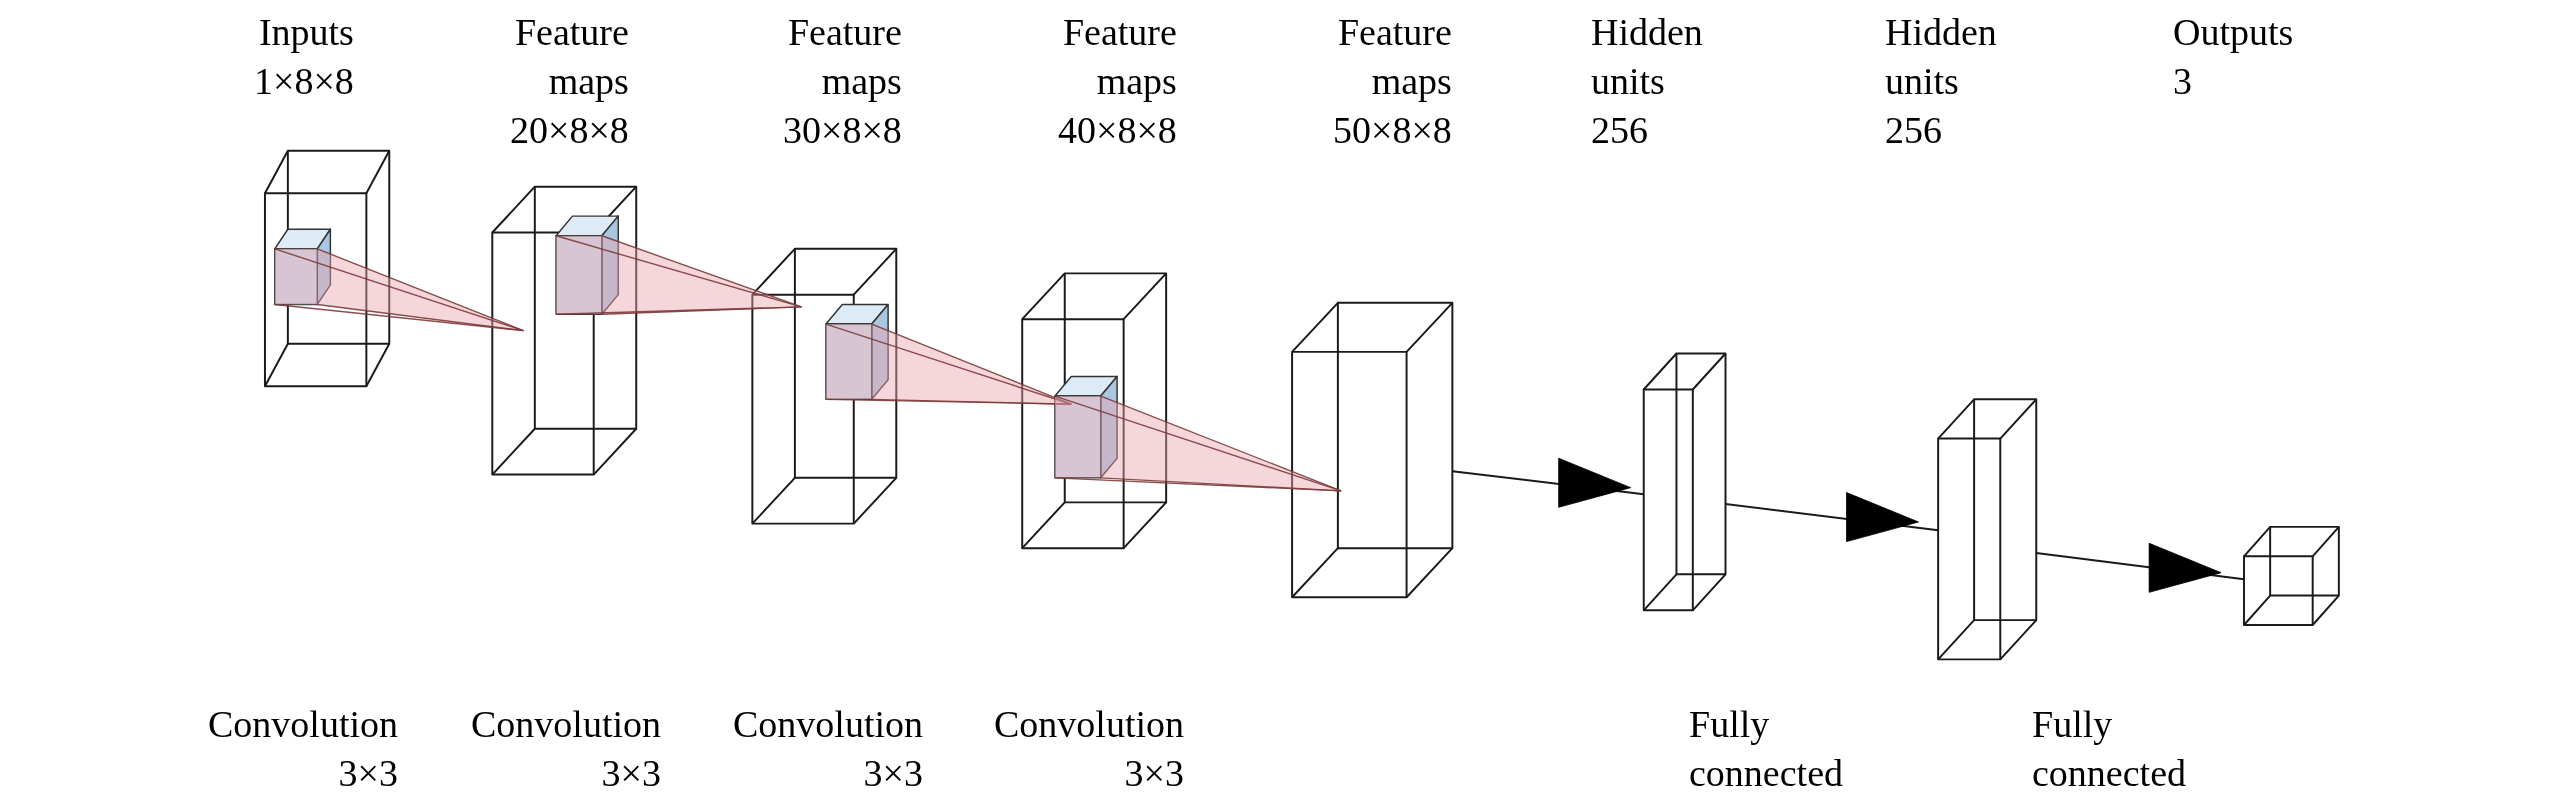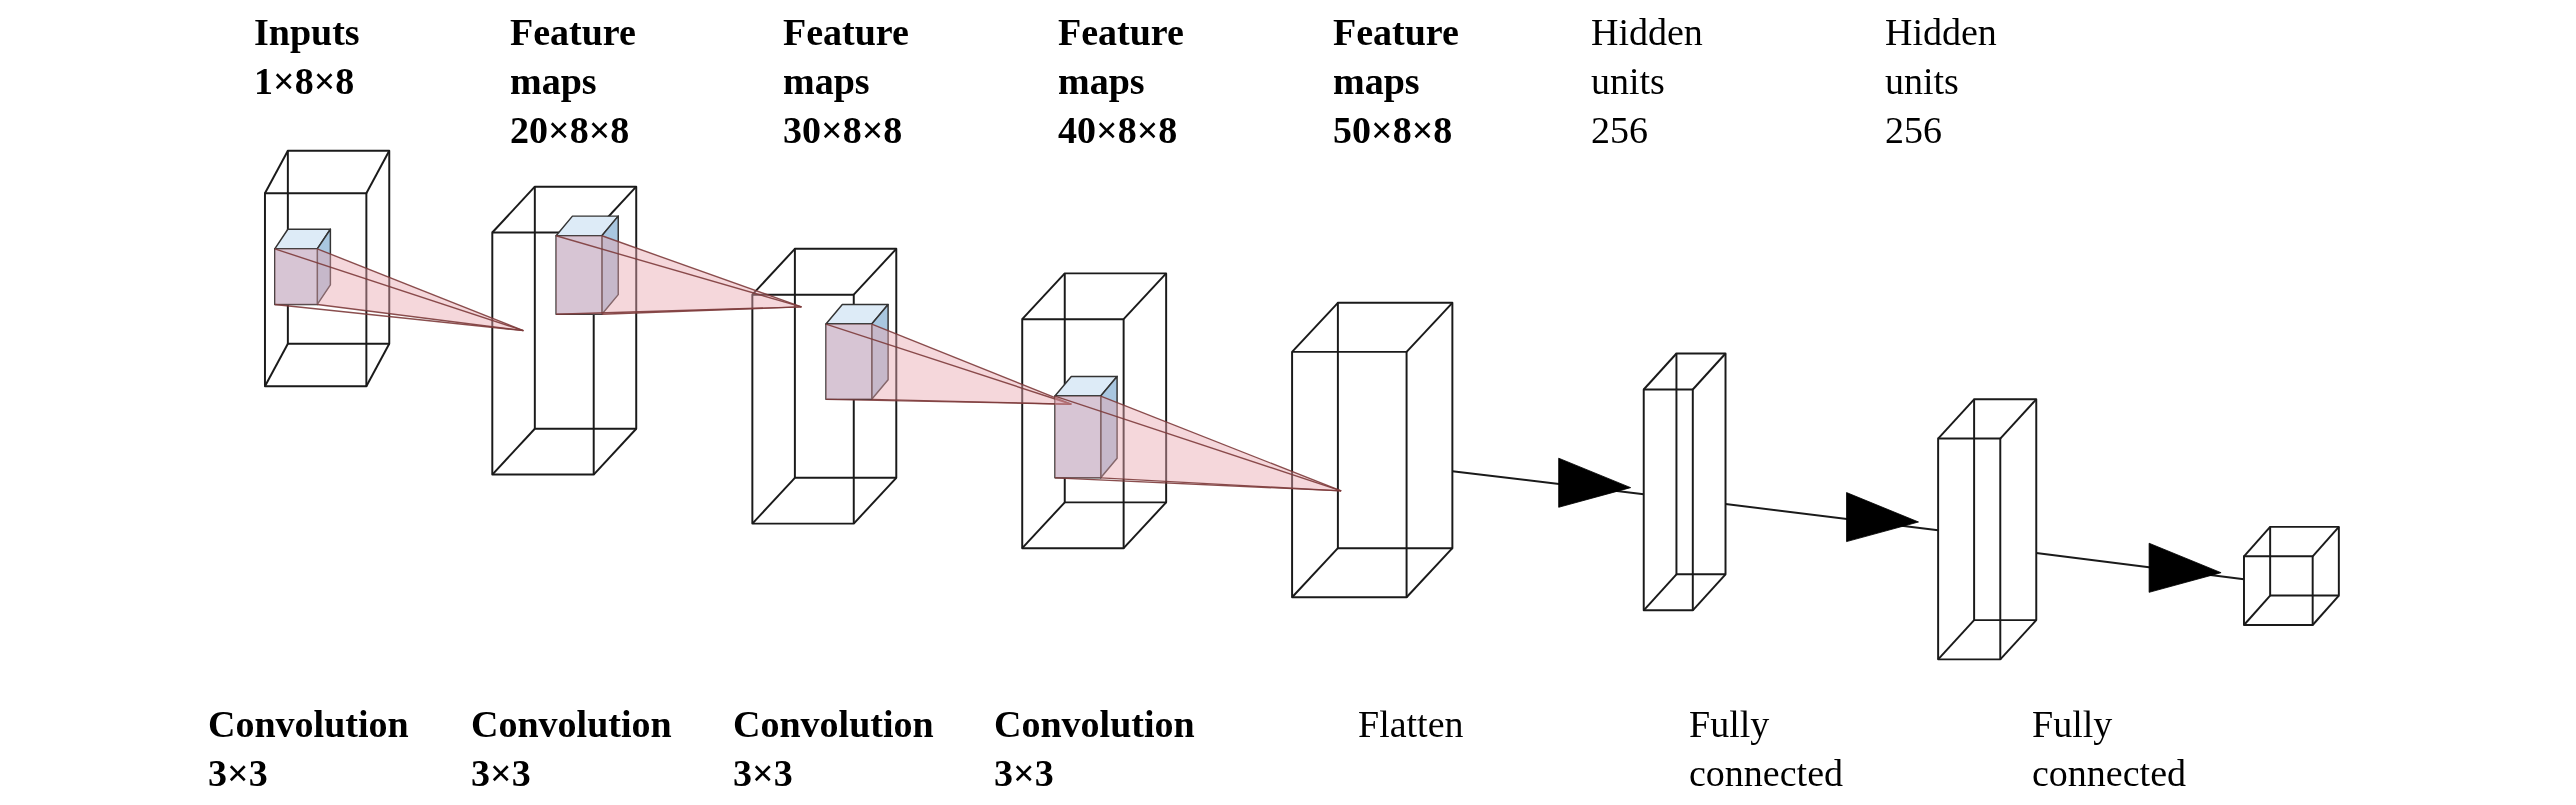--- a/index.html
+++ b/index.html
@@ -21,21 +21,21 @@
     left: 0;
     top: 0;
   }
   .lbl {
     position: absolute;
     font-size: 38px;
     line-height: 49px;
     white-space: pre-line;
     color: #000000;
   }
-  .lbl.left   { text-align: left; font-weight: bold;  }
+  .lbl.left   { text-align: right;  }
   .lbl.center { text-align: left; width: 229px; }
 </style>
 </head>
 <body>
 
 <div id="stage">
 
   <svg id="diagram-svg" width="2576" height="806" viewBox="0 0 3150 985">
       <g>
         <polygon points="352,184 476,184 476,420 352,420" fill="none" stroke="#1a1a1a" stroke-width="2.4" stroke-linejoin="round"></polygon>
@@ -176,29 +176,30 @@
 40×8×8</div>
   <div class="lbl left" style="left:1333px; top:8.2px;">Feature
 maps
 50×8×8</div>
   <div class="lbl center" style="left:1591px; top:8.2px;">Hidden
 units
 256</div>
   <div class="lbl center" style="left:1885px; top:8.2px;">Hidden
 units
 256</div>
+  <div class="lbl center" style="left:2173px; top:8.2px;">Outputs
+3</div>
 
   <div class="lbl left" style="left:208px;  top:700px;">Convolution
 3×3</div>
   <div class="lbl left" style="left:471px;  top:700px;">Convolution
 3×3</div>
   <div class="lbl left" style="left:733px;  top:700px;">Convolution
 3×3</div>
   <div class="lbl left" style="left:994px; top:700px;">Convolution
 3×3</div>
-  <div class="lbl center" style="left:1358px; top:700px;">Flatten</div>
   <div class="lbl center" style="left:1689px; top:700px;">Fully
 connected</div>
   <div class="lbl center" style="left:2032px; top:700px;">Fully
 connected</div>
 
 </div>
 
 
 </body></html>

